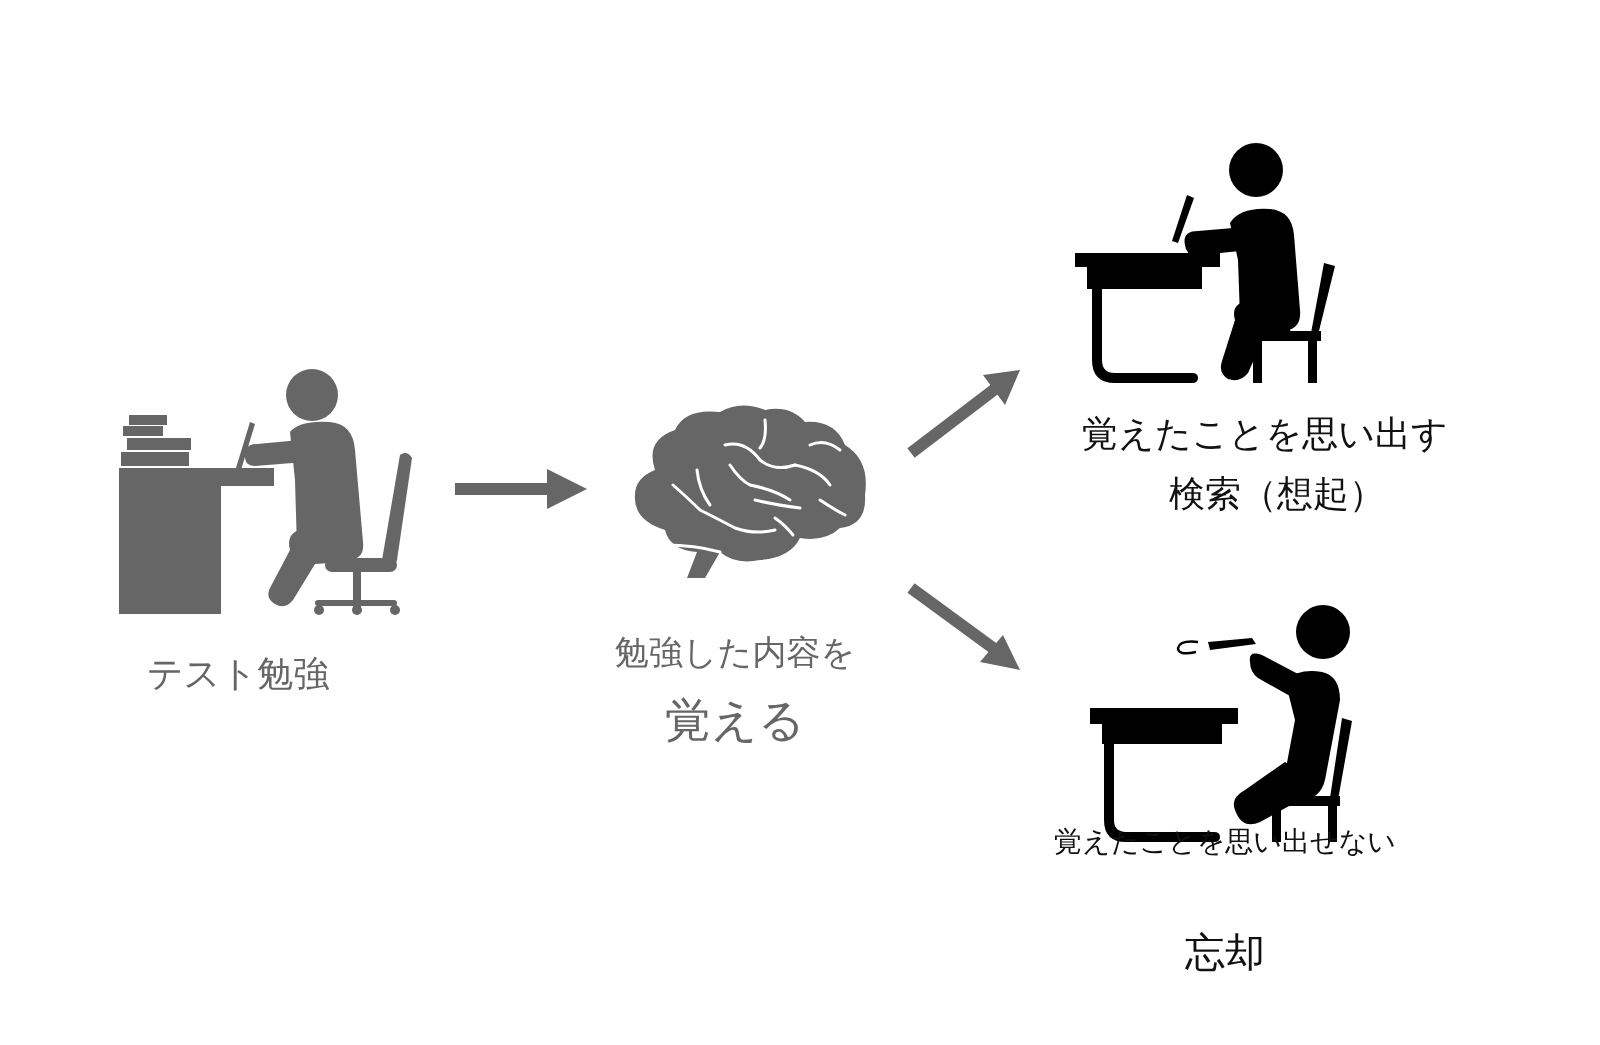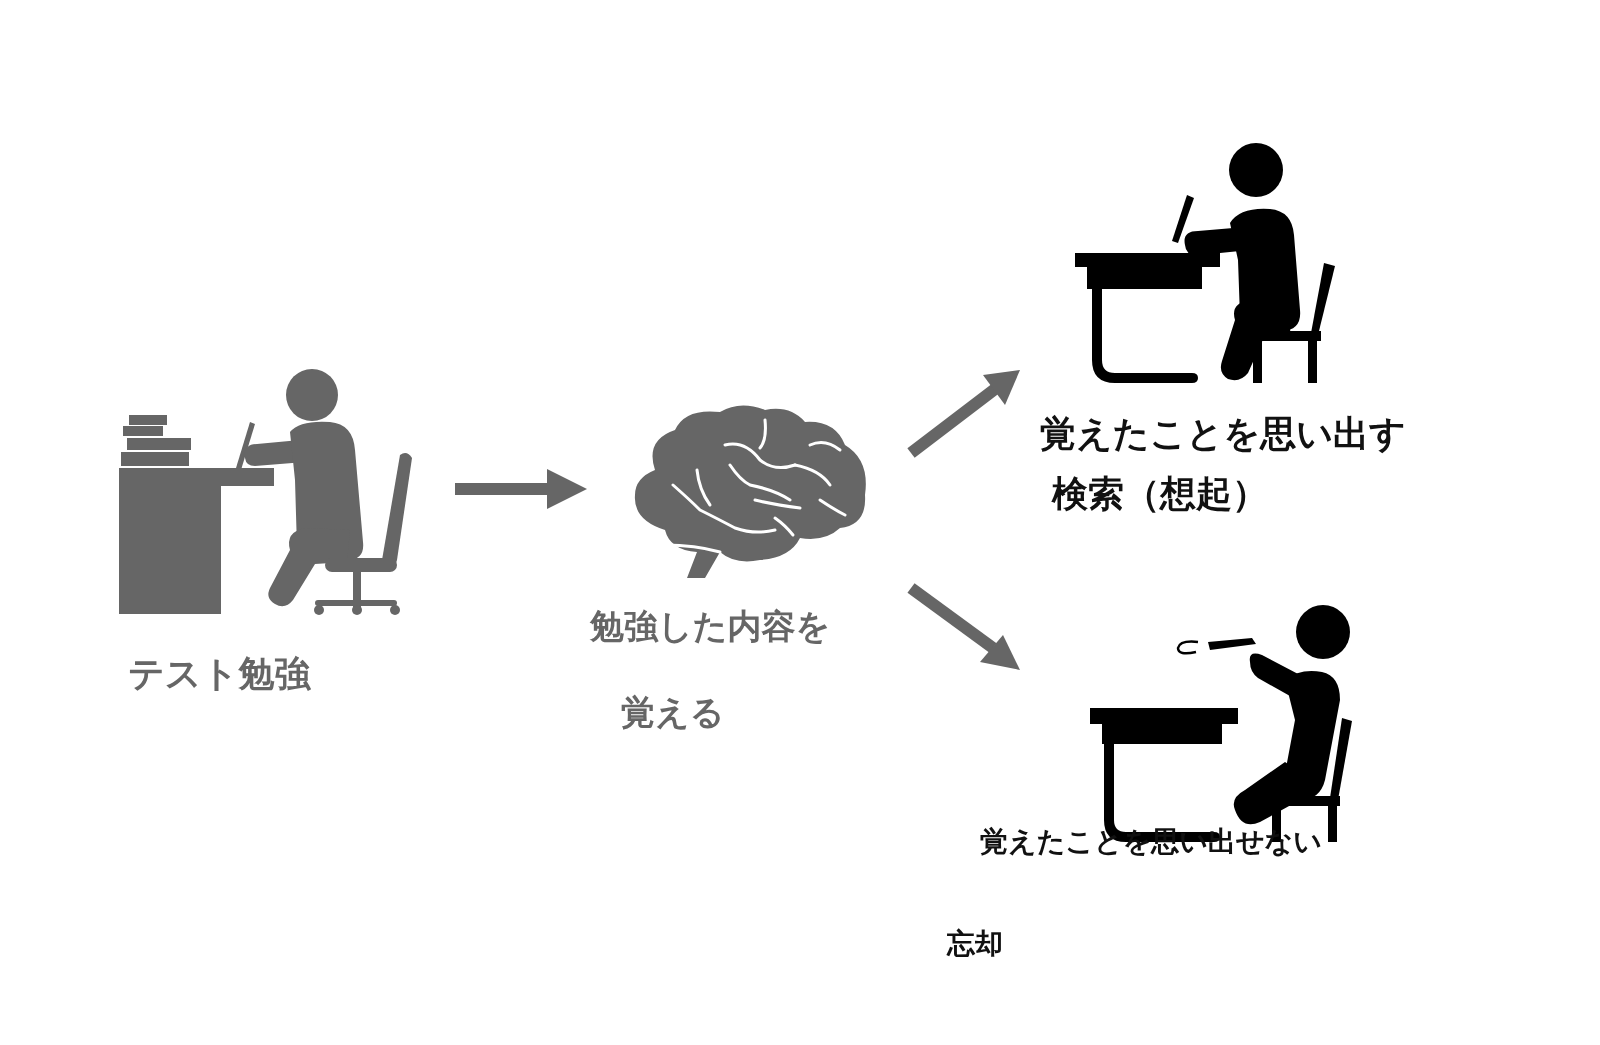--- a/index.html
+++ b/index.html
@@ -1,19 +1,19 @@
 <!DOCTYPE html>
 <html><head>
 <meta charset="utf-8">
 <style>
   html, body { margin: 0; padding: 0; background: #ffffff; }
   body { width: 1600px; height: 1045px; position: relative; overflow: hidden;
          font-family: "DejaVu Sans", sans-serif; }
   .abs { position: absolute; }
-  .label { position: absolute; text-align: left; font-weight: bold; white-space: nowrap; }
+  .label { position: absolute; text-align: center; font-weight: normal; white-space: nowrap; }
   .gray { color: #666666; }
   .black { color: #111111; }
   svg { position: absolute; overflow: visible; }
 </style>
 </head>
 <body>
 
 <div class="abs" style="left:115px;top:360px;width:310px;height:260px;">
   <svg width="310" height="260" viewBox="0 0 310 260" style="left:0;top:0;">
     <g fill="#666666">
@@ -66,22 +66,22 @@
       <path d="M130 100 Q150 105 175 108"></path>
       <path d="M170 65 Q195 70 205 85"></path>
       <path d="M185 45 Q200 38 215 50"></path>
       <path d="M150 118 Q160 125 168 135"></path>
       <path d="M140 20 Q142 40 135 48"></path>
       <path d="M195 100 Q210 110 220 115"></path>
       <path d="M40 145 Q70 145 95 152"></path>
     </g>
   </svg>
 </div>
-<div class="label gray" style="left:590px;top:604px;width:290px;font-size:34px;">勉強した内容を</div>
-<div class="label gray" style="left:621px;top:690px;width:290px;font-size:34px;">覚える</div>
+<div class="label gray" style="left:590px;top:630px;width:290px;font-size:34px;">勉強した内容を</div>
+<div class="label gray" style="left:590px;top:690px;width:290px;font-size:46px;">覚える</div>
 
 <svg width="140" height="110" style="left:905px;top:365px;">
   <line x1="6" y1="88" x2="90" y2="24" stroke="#666666" stroke-width="12"></line>
   <polygon points="115,5 78,10 100,40" fill="#666666"></polygon>
 </svg>
 
 <svg width="140" height="110" style="left:905px;top:580px;">
   <line x1="6" y1="8" x2="88" y2="68" stroke="#666666" stroke-width="12"></line>
   <polygon points="115,90 98,55 75,82" fill="#666666"></polygon>
 </svg>
@@ -133,13 +133,13 @@
       <path d="M14 144 L24 144 L24 220 Q24 232 36 232 L124 232 Q130 232 130 237 Q130 242 124 242 L36 242 Q14 242 14 220 Z"></path>
 
       <polygon points="252,118 262,121 248,200 240,198"></polygon>
       <rect x="182" y="196" width="68" height="10"></rect>
       <rect x="182" y="196" width="9" height="46"></rect>
       <rect x="238" y="196" width="9" height="46"></rect>
     </g>
   </svg>
 </div>
 <div class="label black" style="left:980px;top:823px;width:490px;font-size:28px;">覚えたことを思い出せない</div>
-<div class="label black" style="left:947px;top:925px;width:490px;font-size:28px;">忘却</div>
+<div class="label black" style="left:980px;top:925px;width:490px;font-size:40px;">忘却</div>
 
 </body></html>

